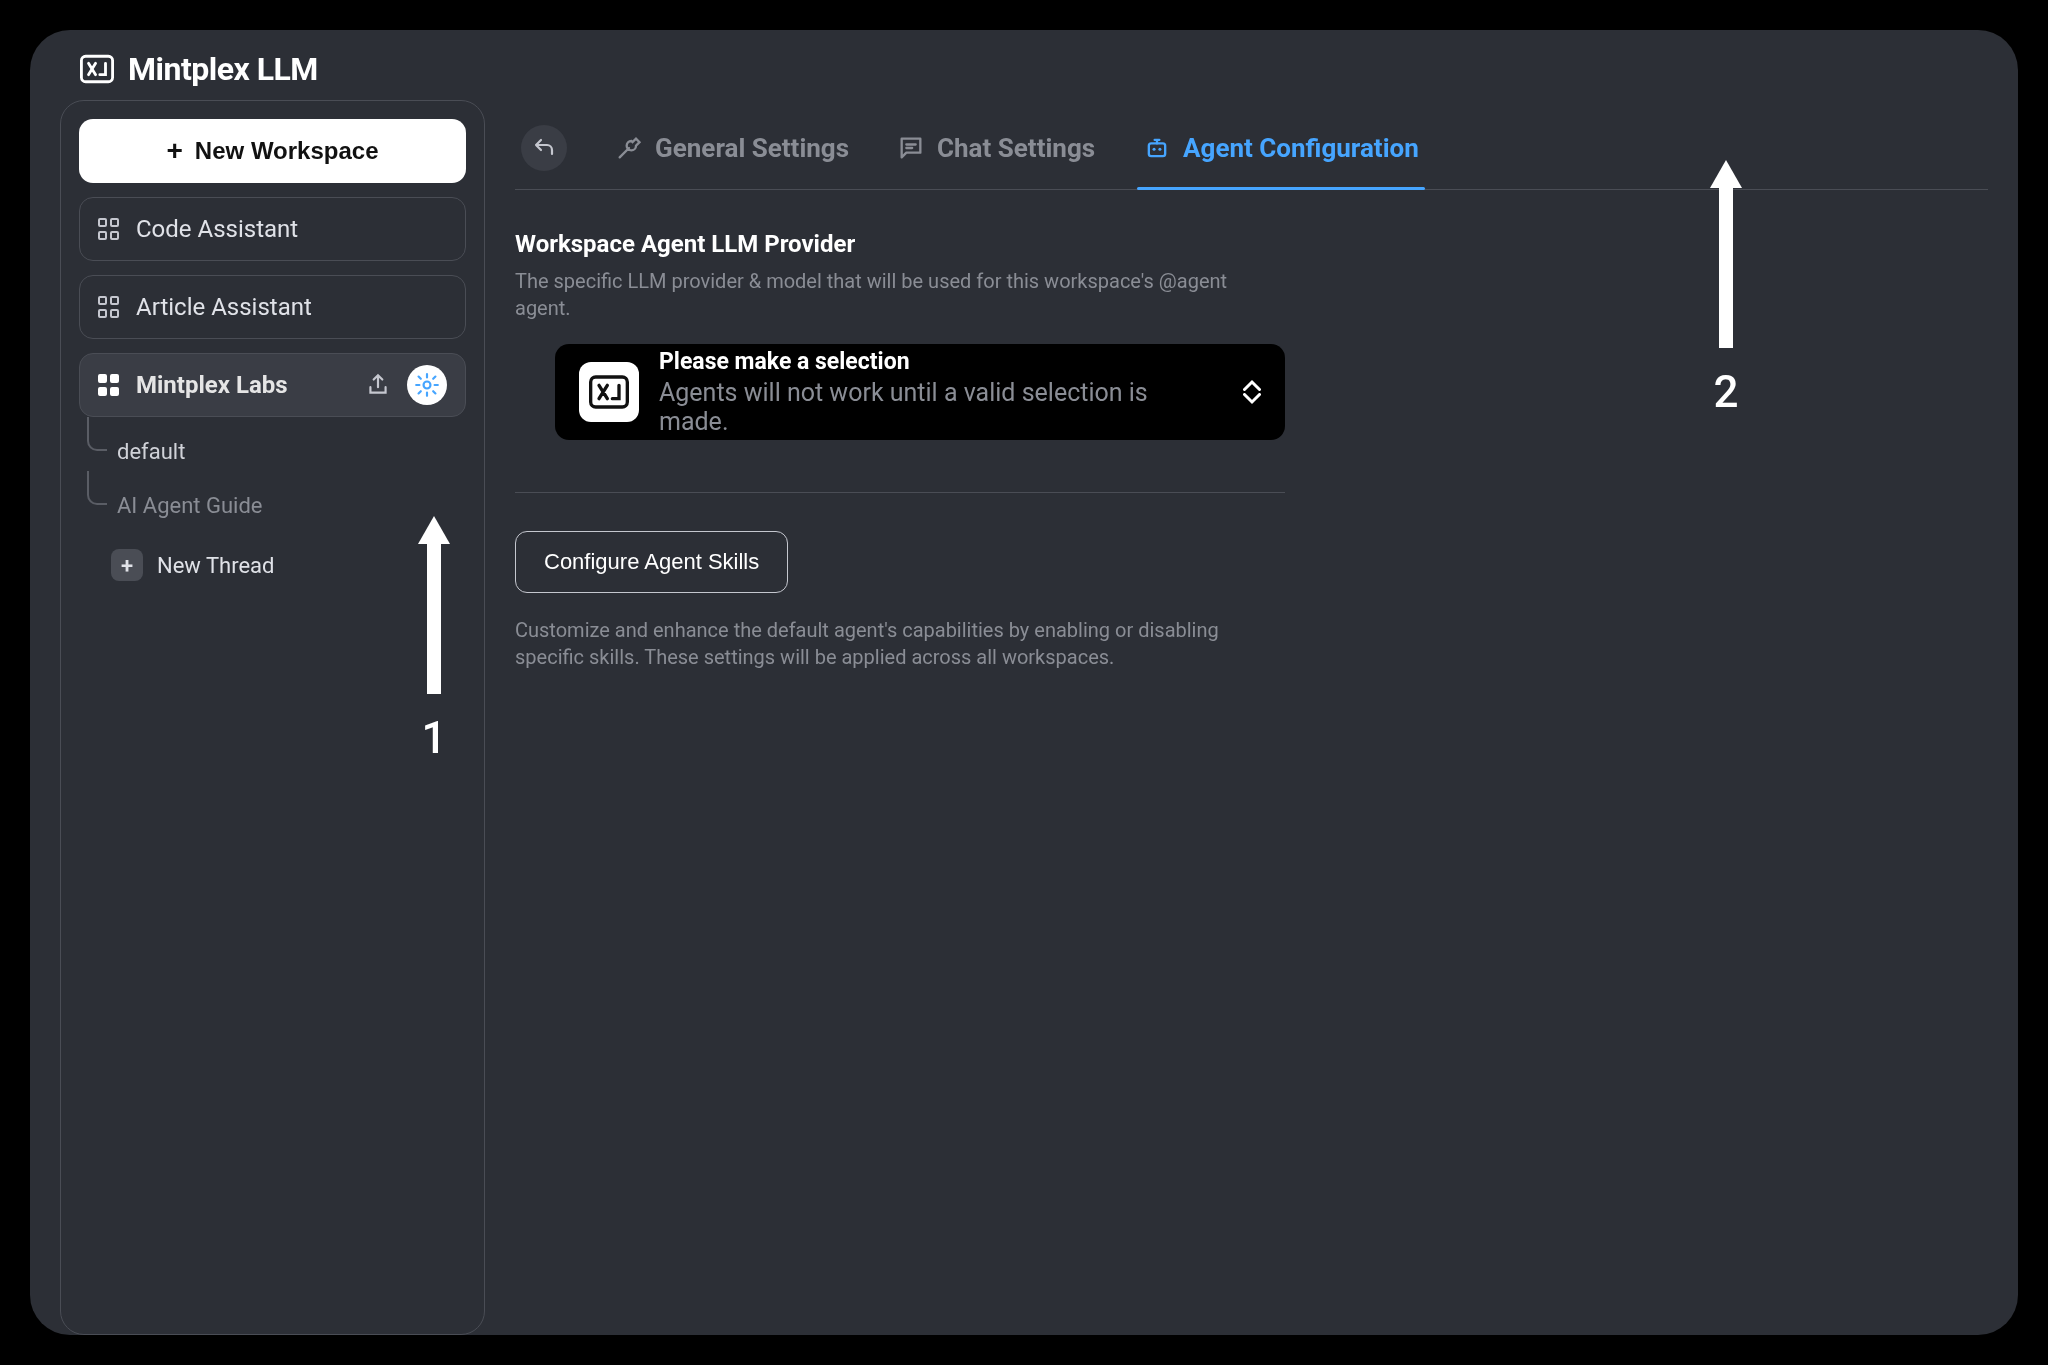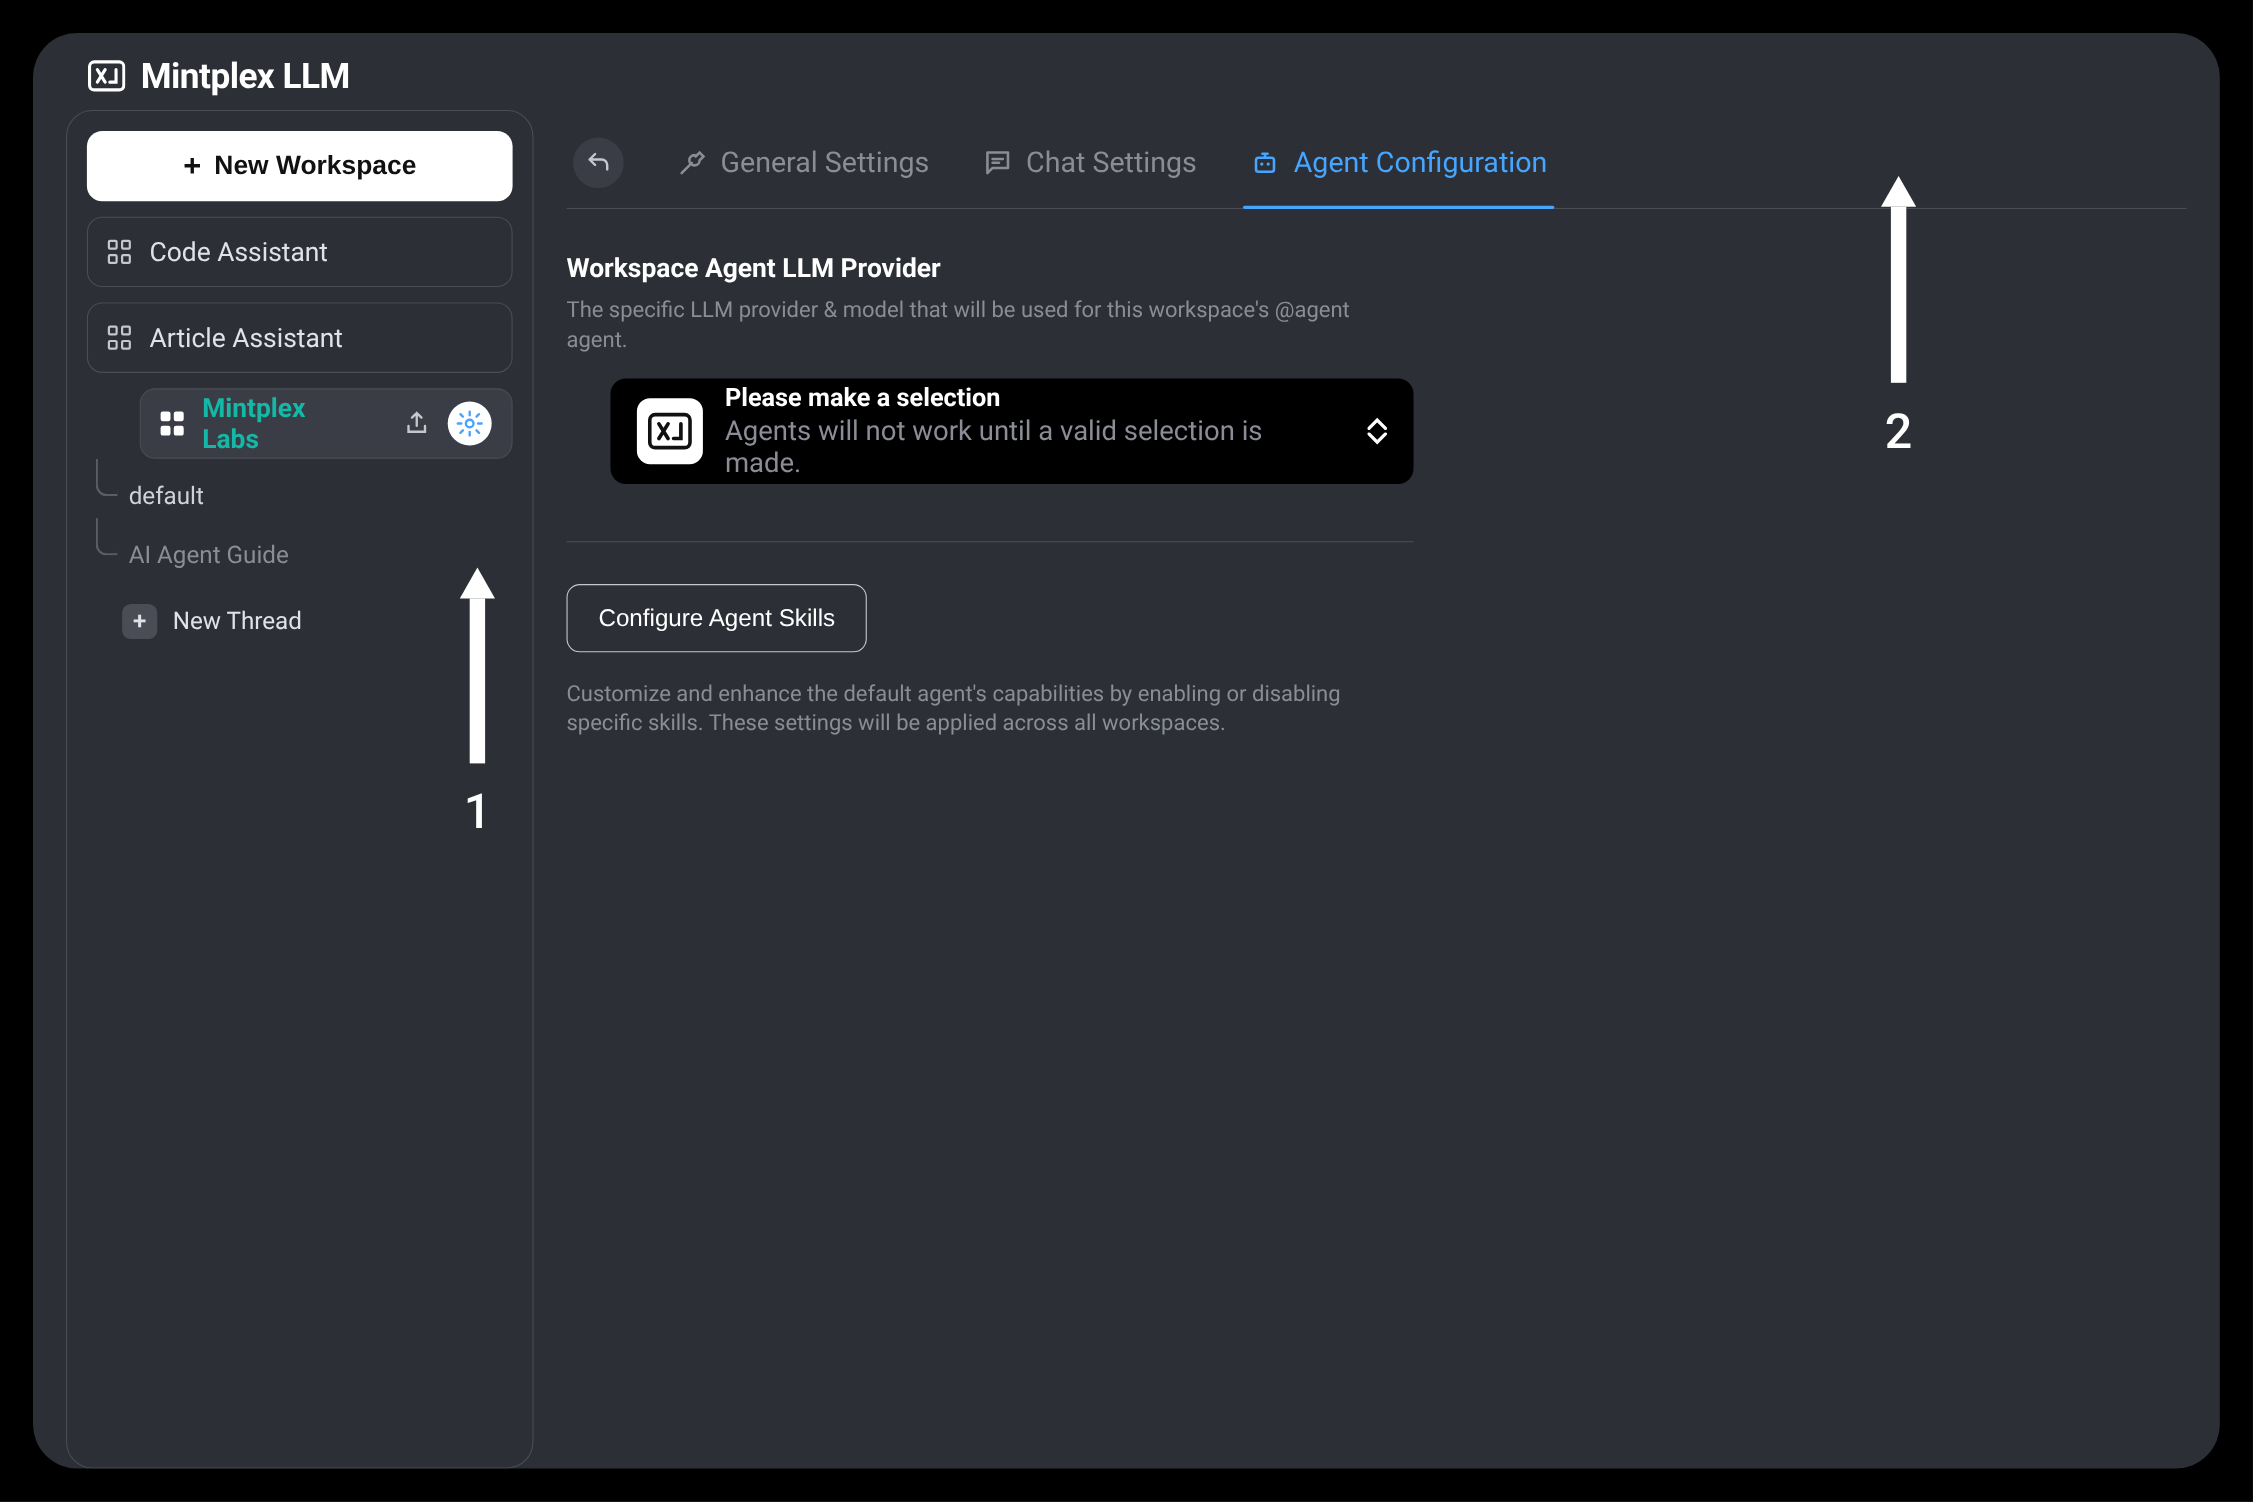--- a/index.html
+++ b/index.html
@@ -91,22 +91,21 @@
     align-items: center;
     gap: 16px;
     padding: 0 18px;
     font-size: 24px;
     cursor: pointer;
     color: #e0e2e8;
   }
   .workspace-item.active {
     background: var(--bg-item-active);
     font-weight: 700;
-    color: #14b8a6;
-    margin-left: 48px;
+    color: #e5e5e5;
   }
   .workspace-item .spacer { flex: 1; }
   .grid-icon { width: 22px; height: 22px; display: inline-flex; flex-wrap: wrap; gap: 3px; }
   .grid-icon span { width: 9px; height: 9px; border: 2px solid #c5c7cf; border-radius: 2px; }
   .workspace-item.active .grid-icon span { background: #fff; border-color: #fff; }
   .share-icon, .gear-icon { width: 26px; height: 26px; color: #c5c7cf; cursor: pointer; }
   .gear-badge {
     width: 40px; height: 40px;
     border-radius: 50%;
     background: #fff;
@@ -167,20 +166,21 @@
     flex-direction: column;
     padding-right: 30px;
   }
   .tabs-row {
     display: flex;
     align-items: center;
     gap: 48px;
     border-bottom: 1px solid var(--divider);
     padding: 6px 0 0 0;
     height: 90px;
+    font-weight: bold;
   }
   .back-btn {
     width: 46px; height: 46px;
     border-radius: 50%;
     background: #3a3d45;
     display: flex; align-items: center; justify-content: center;
     color: #c5c7cf;
     cursor: pointer;
     margin-left: 6px;
   }

